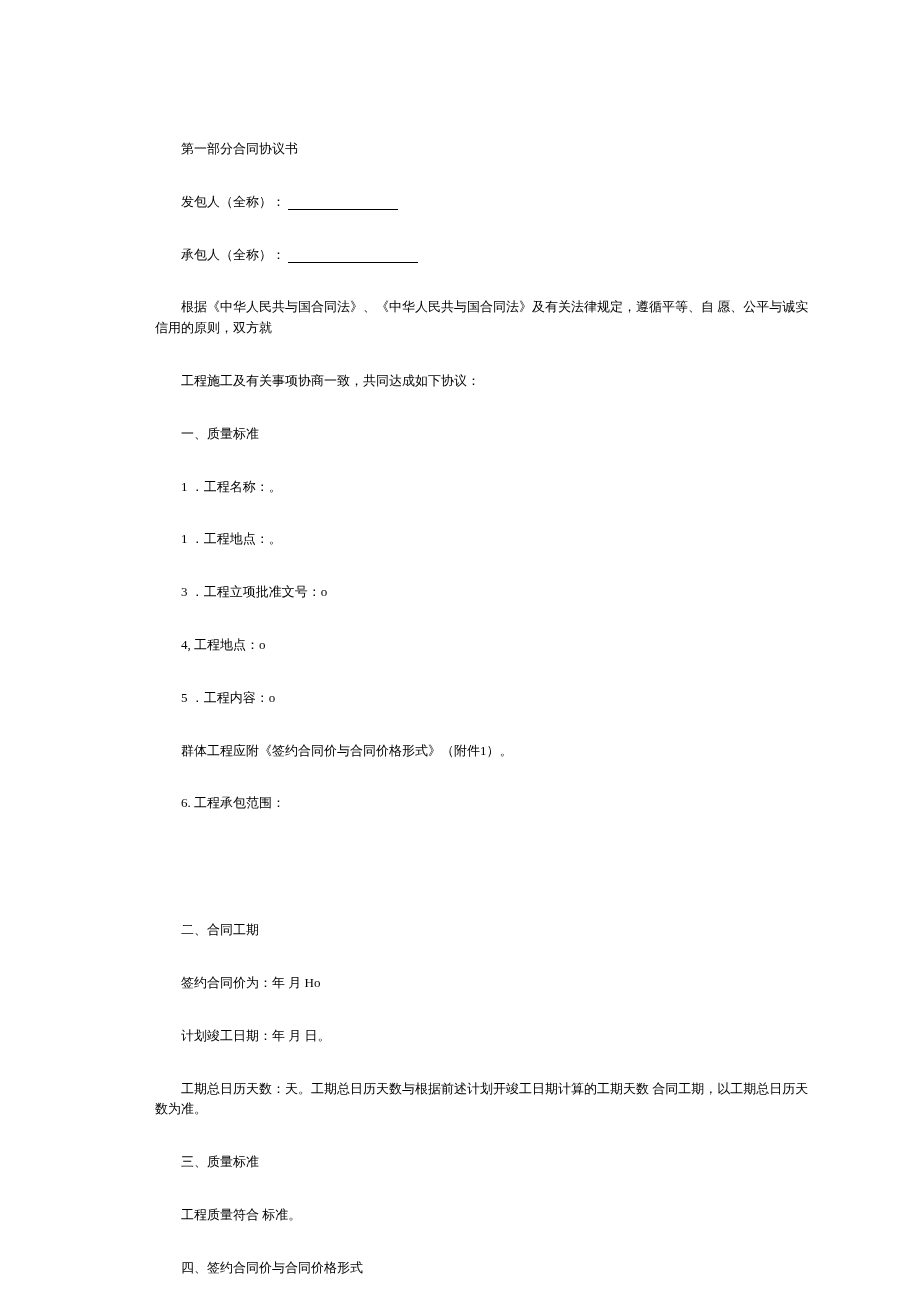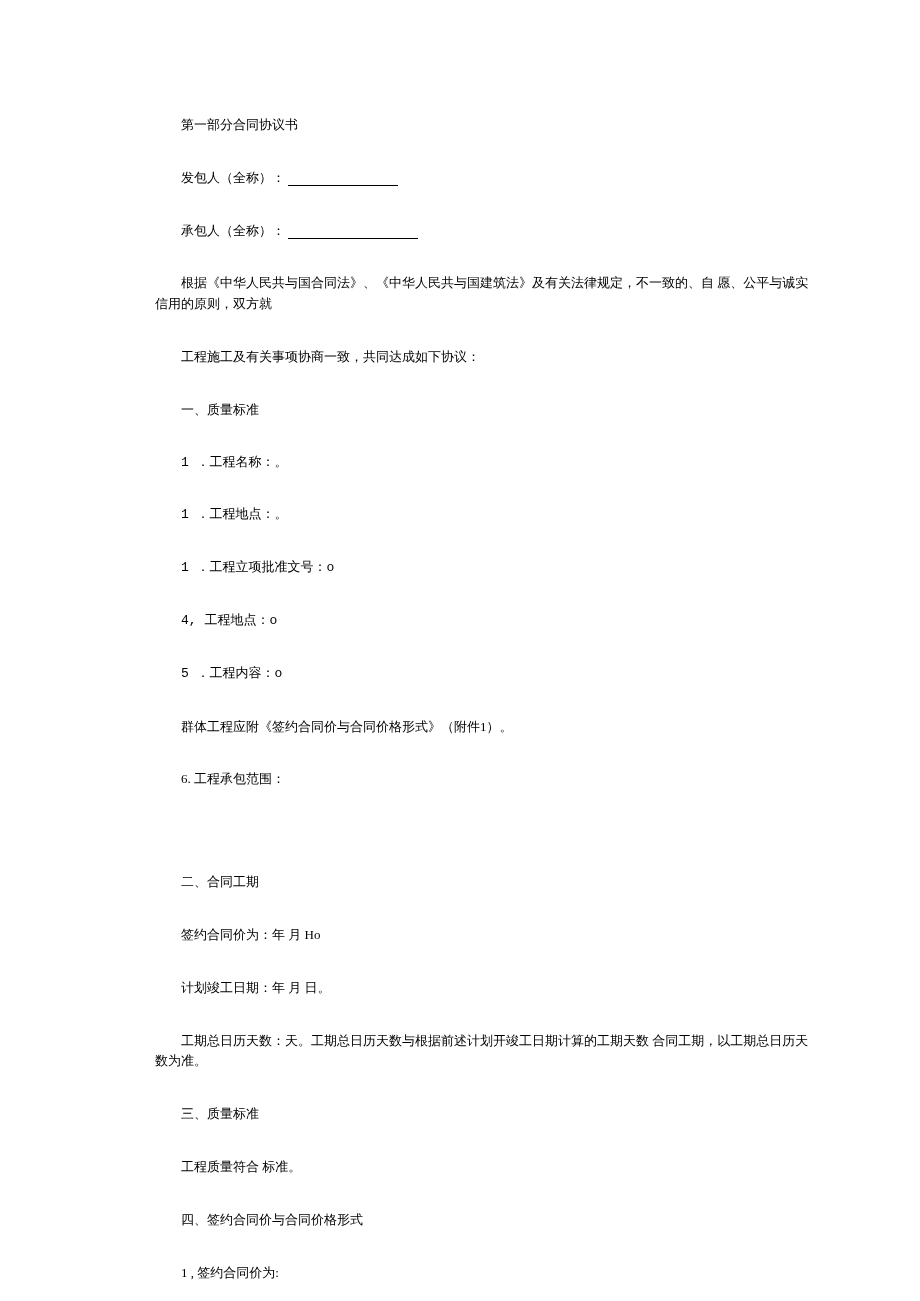--- a/index.html
+++ b/index.html
@@ -13,20 +13,21 @@
       background: #ffffff;
       font-family: "SimSun", "宋体", serif;
       font-size: 13px;
       color: #000000;
       padding: 115px 110px 60px 155px;
       line-height: 1.6;
     }
     .para {
       margin-bottom: 32px;
       text-indent: 2em;
+      margin-top: 24px;
     }
     .para-wrap {
       margin-bottom: 32px;
       text-indent: 2em;
     }
     .underline-short {
       display: inline-block;
       border-bottom: 1px solid #000;
       width: 110px;
       height: 14px;
@@ -35,50 +36,49 @@
     .underline-long {
       display: inline-block;
       border-bottom: 1px solid #000;
       width: 130px;
       height: 14px;
       vertical-align: middle;
     }
     .list-item {
       margin-bottom: 32px;
       text-indent: 2em;
-      font-family: Liberation Mono, monospace;
     }
     .spacer-block {
       height: 50px;
     }
   </style>
 </head>
 <body>
 
 <div class="para">第一部分合同协议书</div>
 
 <div class="para">
   <span>发包人（全称）：</span>
   <span class="underline-short"></span>
 </div>
 
 <div class="para">
   <span>承包人（全称）：</span>
   <span class="underline-long"></span>
 </div>
 
-<div class="para-wrap">根据《中华人民共与国合同法》、《中华人民共与国建筑法》及有关法律规定，不一致的、自 愿、公平与诚实信用的原则，双方就</div>
+<div class="para-wrap">根据《中华人民共与国合同法》、《中华人民共与国合同法》及有关法律规定，遵循平等、自 愿、公平与诚实信用的原则，双方就</div>
 
 <div class="para">工程施工及有关事项协商一致，共同达成如下协议：</div>
 
 <div class="para">一、质量标准</div>
 
 <div class="list-item">1 ．工程名称：。</div>
 <div class="list-item">1 ．工程地点：。</div>
-<div class="list-item">1 ．工程立项批准文号：o</div>
+<div class="list-item">3 ．工程立项批准文号：o</div>
 <div class="list-item">4, 工程地点：o</div>
 <div class="list-item">5 ．工程内容：o</div>
 
 <div class="para">群体工程应附《签约合同价与合同价格形式》（附件1）。</div>
 
 <div class="para">6. 工程承包范围：</div>
 
 <div class="spacer-block"></div>
 
 <div class="para">二、合同工期</div>

